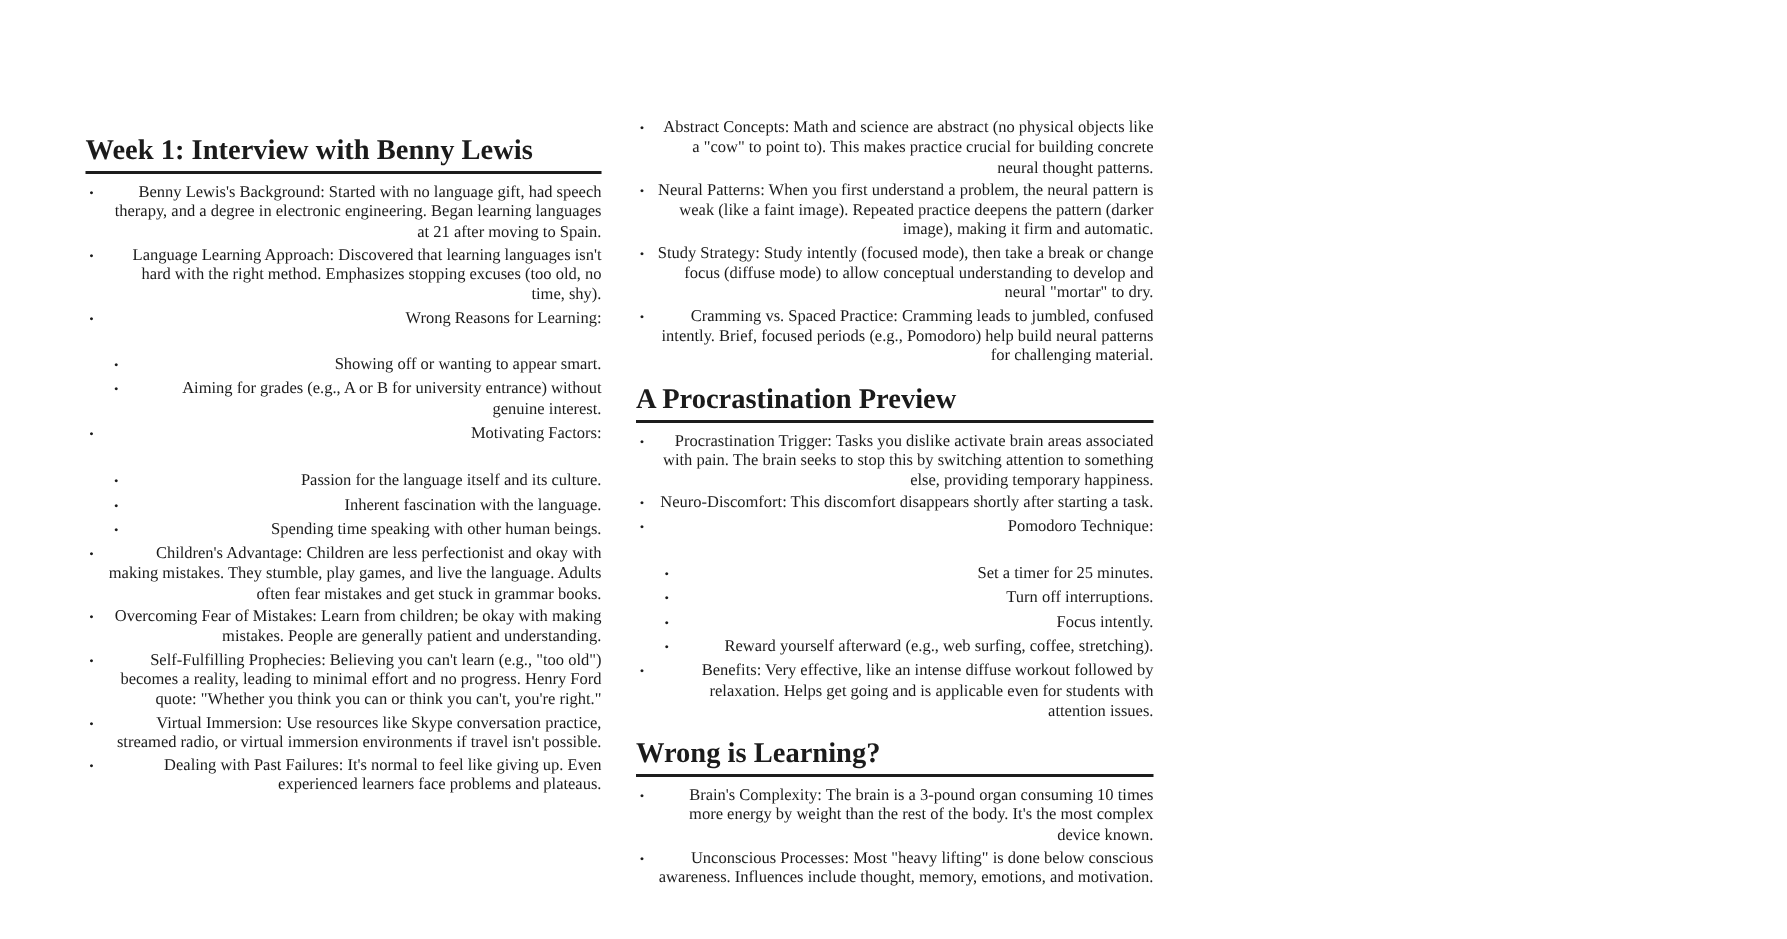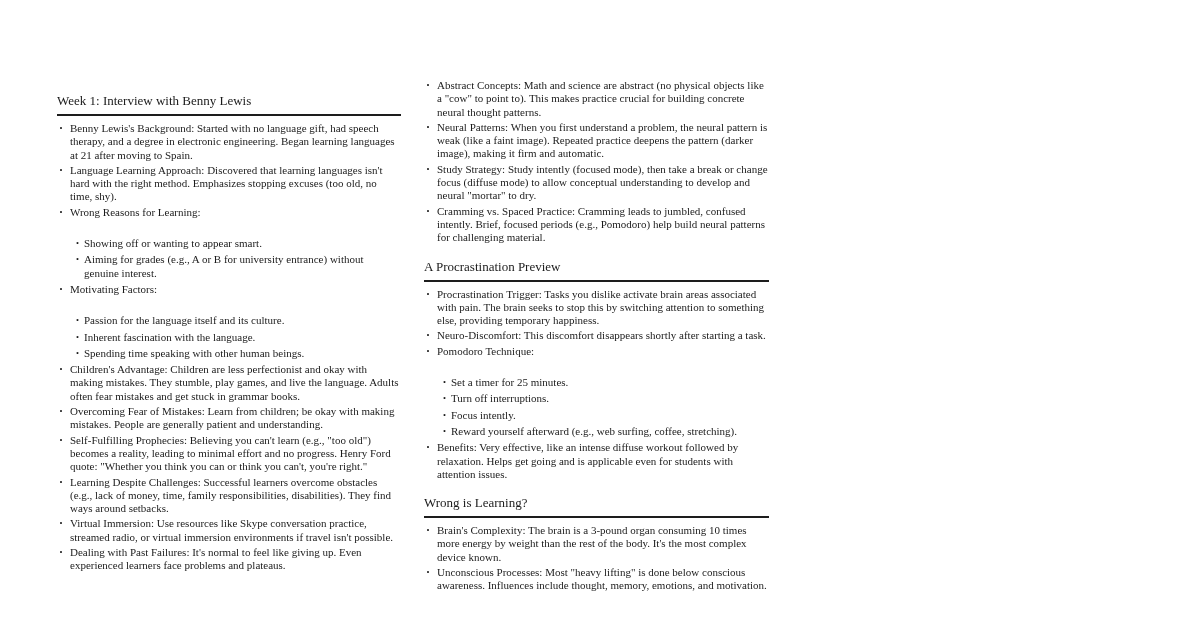--- a/index.html
+++ b/index.html
@@ -31,39 +31,39 @@
   }
   #col-right {
     left: 424px;
     top: 79px;
     width: 345px;
   }
   .section + .section {
     margin-top: 12px;
   }
   .section-title {
-    font-size: 13px;
-    font-weight: 400;
+    font-size: 19px;
+    font-weight: 700;
     line-height: 19px;
     margin: 0;
     padding: 0;
     color: #1b1b1b;
   }
   .rule {
     height: 2px;
     background: #1d1d1d;
     margin: 4px 0 6px 0;
   }
   ul.bullet-list, ul.sub-list {
     list-style: none;
     margin: 0;
     padding: 0;
     font-size: 11px;
     line-height: 13.3px;
-    text-align: left;
+    text-align: right;
   }
   ul.bullet-list > li {
     position: relative;
     padding-left: 13px;
     margin: 0 0 2px 0;
   }
   ul.bullet-list > li::before {
     content: "\2022";
     position: absolute;
     left: 2.5px;
@@ -106,21 +106,20 @@
               <li class="sub-item"><span class="item-text">Aiming for grades (e.g., A or B for university entrance) without genuine interest.</span></li>
             </ul></li>
           <li class="bullet-item"><span class="item-text">Motivating Factors:</span><ul class="sub-list">
               <li class="sub-item"><span class="item-text">Passion for the language itself and its culture.</span></li>
               <li class="sub-item"><span class="item-text">Inherent fascination with the language.</span></li>
               <li class="sub-item"><span class="item-text">Spending time speaking with other human beings.</span></li>
             </ul></li>
           <li class="bullet-item"><span class="item-text">Children's Advantage: Children are less perfectionist and okay with making mistakes. They stumble, play games, and live the language. Adults often fear mistakes and get stuck in grammar books.</span></li>
           <li class="bullet-item"><span class="item-text">Overcoming Fear of Mistakes: Learn from children; be okay with making mistakes. People are generally patient and understanding.</span></li>
           <li class="bullet-item"><span class="item-text">Self-Fulfilling Prophecies: Believing you can't learn (e.g., "too old") becomes a reality, leading to minimal effort and no progress. Henry Ford quote: "Whether you think you can or think you can't, you're right."</span></li>
-          <li class="bullet-item"><span class="item-text">Learning Despite Challenges: Successful learners overcome obstacles (e.g., lack of money, time, family responsibilities, disabilities). They find ways around setbacks.</span></li>
           <li class="bullet-item"><span class="item-text">Virtual Immersion: Use resources like Skype conversation practice, streamed radio, or virtual immersion environments if travel isn't possible.</span></li>
           <li class="bullet-item"><span class="item-text">Dealing with Past Failures: It's normal to feel like giving up. Even experienced learners face problems and plateaus.</span></li>
         </ul>
       </section>
     </div>
   <div class="column" id="col-right">
       <section class="section">
         <ul class="bullet-list">
           <li class="bullet-item"><span class="item-text">Abstract Concepts: Math and science are abstract (no physical objects like a "cow" to point to). This makes practice crucial for building concrete neural thought patterns.</span></li>
           <li class="bullet-item"><span class="item-text">Neural Patterns: When you first understand a problem, the neural pattern is weak (like a faint image). Repeated practice deepens the pattern (darker image), making it firm and automatic.</span></li>

